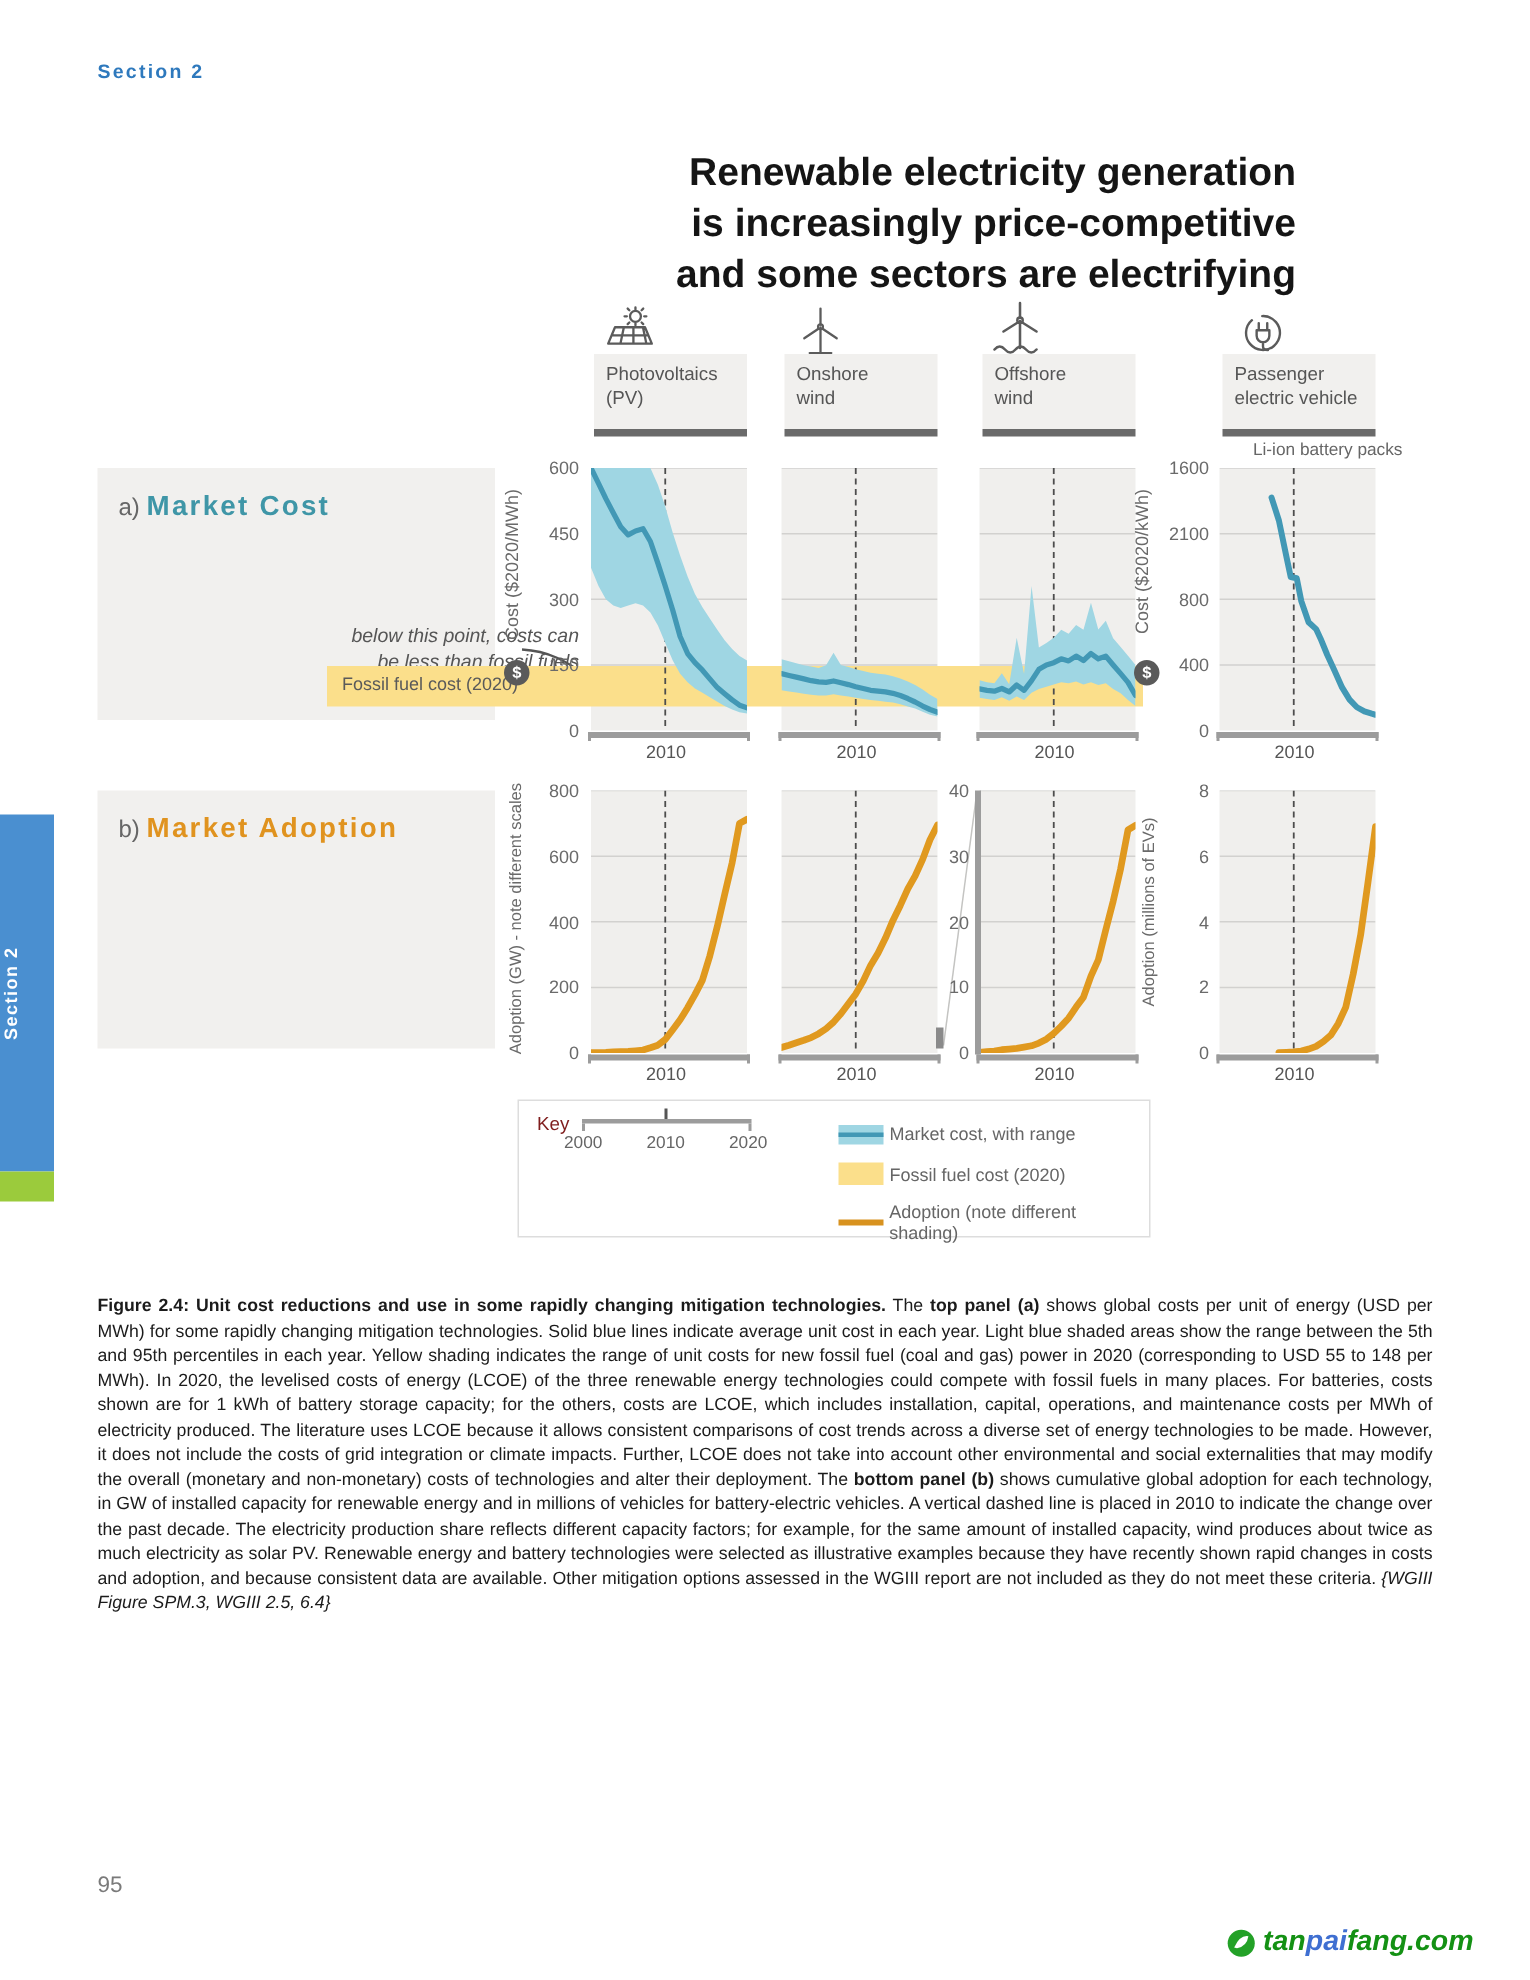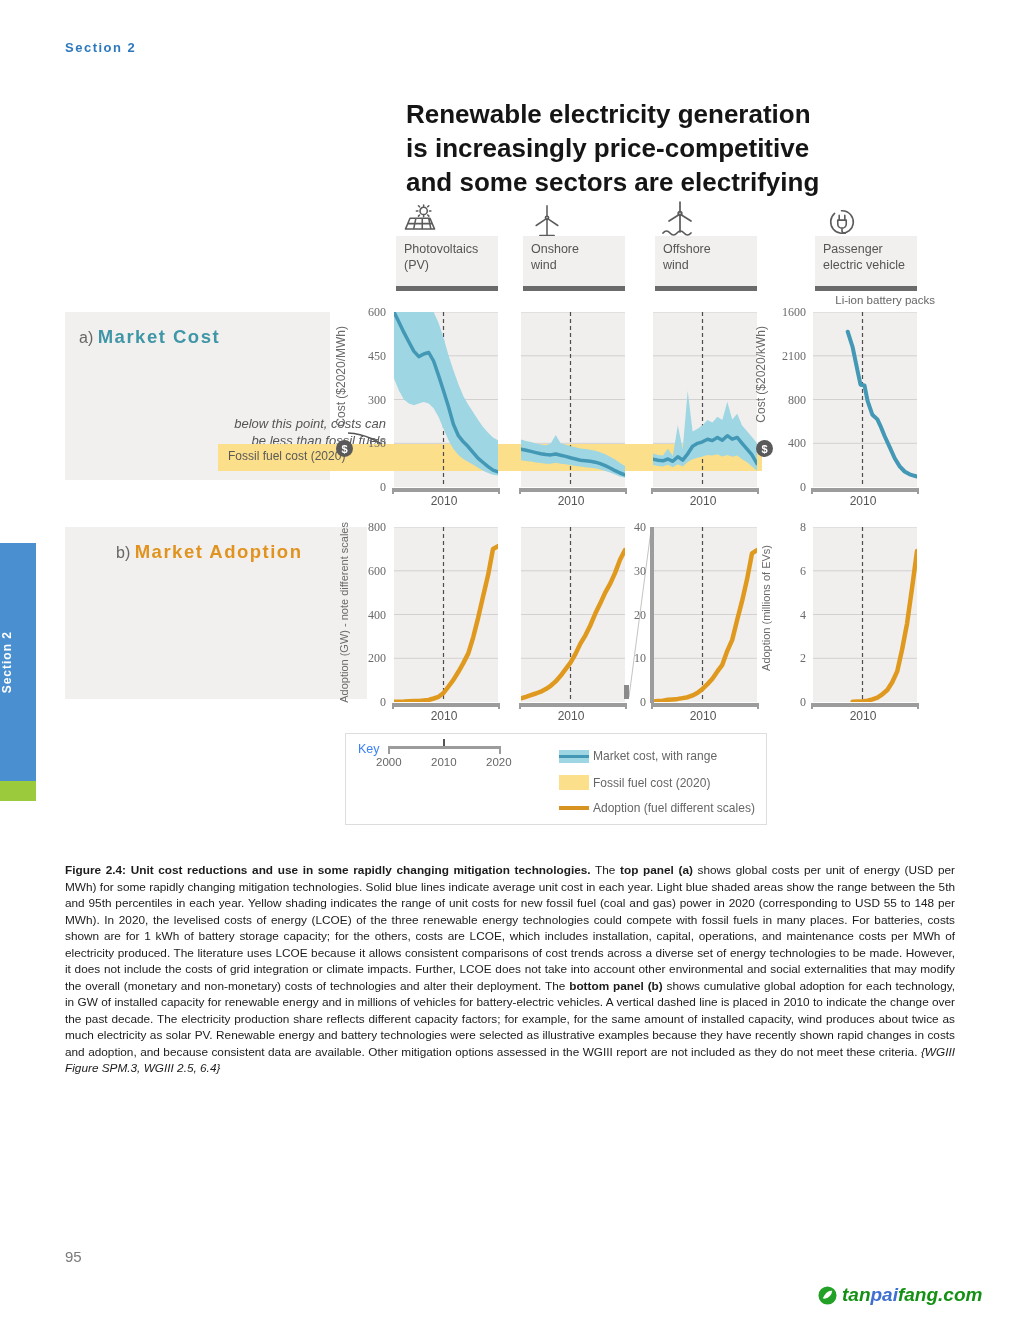--- a/index.html
+++ b/index.html
@@ -20,32 +20,32 @@
   .ph-a{font-size:18.5px;font-weight:bold;color:#3f96a7;letter-spacing:1.5px;}
   .ph-b{font-size:18.5px;font-weight:bold;color:#e0931f;letter-spacing:1.5px;}
   .panelbody{font-size:13.2px;color:#7a7a7a;line-height:1.35;}
   .annotation{font-size:13px;font-style:italic;color:#555;text-align:right;line-height:1.3;white-space:pre-line;}
   .band{background:#fbdf8b;}
   .bandlabel{font-size:12px;color:#5a5a5a;}
   .chartbg{background:#f0efed;}
   svg.plot{position:absolute;overflow:hidden;}
   .yticks{display:flex;flex-direction:column;justify-content:space-between;align-items:flex-end;
         font-size:12px;color:#6a6a6a;}
-  .yticks span{height:14px;line-height:14px;font-family:Liberation Serif, serif;}
+  .yticks span{height:14px;line-height:14px;}
   .vlabel{writing-mode:vertical-rl;transform:rotate(180deg);font-size:12px;color:#6a6a6a;white-space:nowrap;}
   .vlabel.small{font-size:11px;}
   .cost-icon{width:17px;height:17px;border-radius:50%;background:#5a5a5a;color:#fff;font-size:11px;
         font-weight:bold;display:flex;align-items:center;justify-content:center;}
   .xbar{height:4px;background:#9c9c9c;}
   .xbar:before,.xbar:after{content:'';position:absolute;width:2px;height:6px;background:#9c9c9c;top:0;}
   .xbar:before{left:0;} .xbar:after{right:0;}
   .xlab{font-size:12px;color:#555;text-align:center;}
   .evtitle{font-size:11.5px;color:#666;text-align:right;}
   .keybox{border:1px solid #ddd;background:#fff;}
-  .keylab{font-size:12.5px;color:#3b82f6;}
+  .keylab{font-size:12.5px;color:#7f1d1d;}
   .keyyear{font-size:11.5px;color:#666;}
   .legend-item{display:flex;align-items:center;gap:4px;}
   .legend-text{font-size:12px;color:#666;}
   .sw-band{width:30px;height:13px;background:#9fd6e3;position:relative;}
   .sw-band i{position:absolute;left:0;right:0;top:5px;height:3px;background:#4298b5;}
   .sw-yellow{width:30px;height:15px;background:#fbdf8b;}
   .sw-orange{width:30px;height:4px;background:#d8921f;}
   .caption{font-size:11.8px;color:#1b1b1b;line-height:1.4;text-align:justify;margin:0;}
   .caption .b{font-weight:bold;}
   .caption .i{font-style:italic;}
@@ -59,21 +59,21 @@
 
 <div class="page">
 
   <div class="abs section-head" style="left:65px;top:40px;">Section 2</div>
 
   <div class="abs sidebar-blue" style="left:0;top:543px;width:36px;height:238px;display:flex;align-items:center;justify-content:center;">
     <div class="sidebar-text">Section 2</div>
   </div>
   <div class="abs sidebar-green" style="left:0;top:781px;width:36px;height:20px;"></div>
 
-  <div class="abs fig-title" style="left:406px;top:98px;width:480px;">Renewable electricity generation
+  <div class="abs fig-title" style="left:384px;top:98px;width:480px;text-align:right;">Renewable electricity generation
 is increasingly price-competitive
 and some sectors are electrifying</div>
 
   <div class="abs" style="left:400px;top:204px;width:40px;height:32px;">
     <svg width="40" height="32" viewBox="0 0 44 34">
         <g class="icon-art">
       <circle cx="26" cy="7" r="4"></circle>
           <path d="M26,0.5 v1.5 M26,12 v1.5 M19.7,7 h-1.7 M34,7 h-1.6 M21.5,2.5 l-1.2,-1.2 M30.5,2.5 l1.2,-1.2 M21.5,11.5 l-1.2,1.2 M30.5,11.5 l1.2,1.2"></path>
       <path d="M11,15 h22 l5,12 h-32 z M17.5,15 l-2.5,12 M24.5,15 l0,12 M31.5,15 l2.5,12 M9.8,21 h25.5"></path>
     </g>
@@ -214,21 +214,21 @@
 
   <div class="abs xbar" style="left:392px;top:488px;width:108px;"></div>
   <div class="abs xbar" style="left:519px;top:488px;width:108px;"></div>
   <div class="abs xbar" style="left:651px;top:488px;width:108px;"></div>
   <div class="abs xbar" style="left:811px;top:488px;width:108px;"></div>
   <div class="abs xlab" style="left:392px;top:494px;width:104px;">2010</div>
   <div class="abs xlab" style="left:519px;top:494px;width:104px;">2010</div>
   <div class="abs xlab" style="left:651px;top:494px;width:104px;">2010</div>
   <div class="abs xlab" style="left:811px;top:494px;width:104px;">2010</div>
 
-  <div class="abs panelbox" style="left:65px;top:527px;width:265px;height:172px;padding-left:37px;">
+  <div class="abs panelbox" style="left:65px;top:527px;width:265px;height:172px;">
     <div style="padding:14px 14px 0 14px;">
       <span class="ph-prefix">b)</span>
       <span class="ph-b">Market Adoption</span>
     </div>
   </div>
 
   <div class="abs chartbg" style="left:394px;top:527px;width:104px;height:175px;"></div>
   <div class="abs chartbg" style="left:521px;top:527px;width:104px;height:175px;"></div>
   <div class="abs chartbg" style="left:653px;top:527px;width:104px;height:175px;"></div>
   <div class="abs chartbg" style="left:813px;top:527px;width:104px;height:175px;"></div>
@@ -323,21 +323,21 @@
           <i></i>
         </div>
       <div class="legend-text">Market cost, with range</div>
     </div>
     <div class="abs legend-item" style="left:213px;top:41px;">
       <div class="sw-yellow"></div>
       <div class="legend-text">Fossil fuel cost (2020)</div>
     </div>
     <div class="abs legend-item" style="left:213px;top:67px;">
       <div class="sw-orange"></div>
-      <div class="legend-text">Adoption (fuel different scales)</div>
+      <div class="legend-text">Adoption (note different shading)</div>
     </div>
   </div>
 
   <p class="abs caption" style="left:65px;top:862px;width:890px;"><span class="b">Figure 2.4: Unit cost reductions and use in some rapidly changing mitigation technologies.</span><span> The </span><span class="b">top panel (a)</span><span> shows global costs per unit of energy (USD per MWh) for some rapidly changing mitigation technologies. Solid blue lines indicate average unit cost in each year. Light blue shaded areas show the range between the 5th and 95th percentiles in each year. Yellow shading indicates the range of unit costs for new fossil fuel (coal and gas) power in 2020 (corresponding to USD 55 to 148 per MWh). In 2020, the levelised costs of energy (LCOE) of the three renewable energy technologies could compete with fossil fuels in many places. For batteries, costs shown are for 1 kWh of battery storage capacity; for the others, costs are LCOE, which includes installation, capital, operations, and maintenance costs per MWh of electricity produced. The literature uses LCOE because it allows consistent comparisons of cost trends across a diverse set of energy technologies to be made. However, it does not include the costs of grid integration or climate impacts. Further, LCOE does not take into account other environmental and social externalities that may modify the overall (monetary and non-monetary) costs of technologies and alter their deployment. The </span><span class="b">bottom panel (b)</span><span> shows cumulative global adoption for each technology, in GW of installed capacity for renewable energy and in millions of vehicles for battery-electric vehicles. A vertical dashed line is placed in 2010 to indicate the change over the past decade. The electricity production share reflects different capacity factors; for example, for the same amount of installed capacity, wind produces about twice as much electricity as solar PV. Renewable energy and battery technologies were selected as illustrative examples because they have recently shown rapid changes in costs and adoption, and because consistent data are available. Other mitigation options assessed in the WGIII report are not included as they do not meet these criteria. </span><span class="i">{WGIII Figure SPM.3, WGIII 2.5, 6.4}</span></p>
 
   <div class="abs pagenum" style="left:65px;top:1248px;">95</div>
   <div class="abs logo" style="left:818px;top:1284px;">
     <span style="display:inline-flex;">
       <svg width="19" height="19" viewBox="0 0 20 20">
           <circle cx="10" cy="10" r="9.5" fill="#23a127"></circle>

